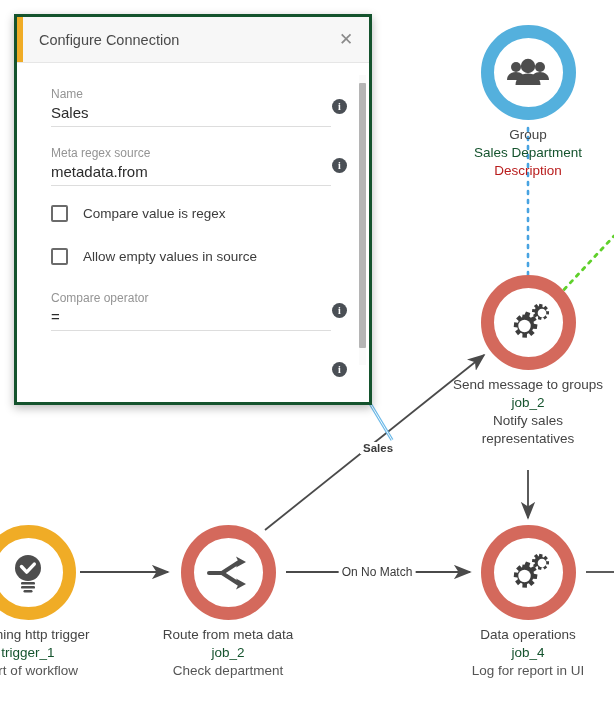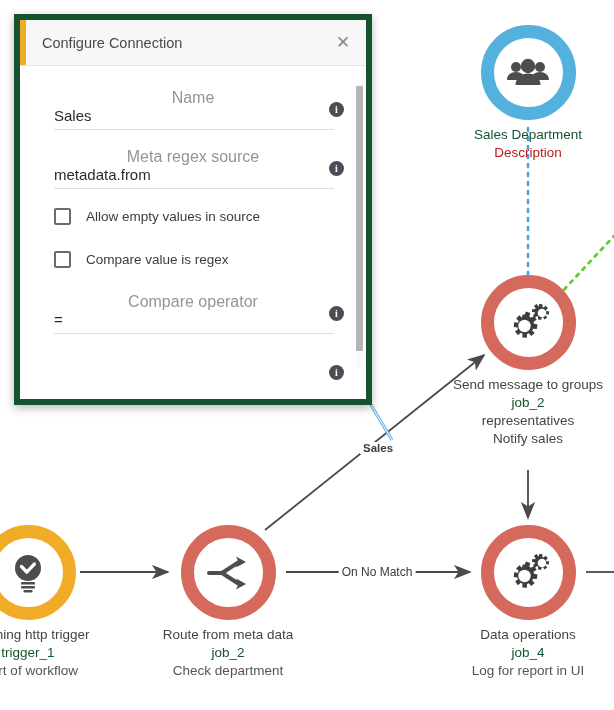--- a/index.html
+++ b/index.html
@@ -39,21 +39,21 @@
     background:#ffffff;padding:0 3px;white-space:nowrap;
     transform:translate(-50%,-50%);
   }
   .edge-label.bold{font-weight:bold;font-size:11.5px;}
 
   
   #dialog{
     position:absolute;left:14px;top:14px;width:358px;height:391px;
     background:#ffffff;
     box-shadow:0 3px 9px rgba(0,0,0,.28);
-    border:6px solid #14532d;
+    border:3px solid #14532d;
     box-sizing:border-box;
     overflow:hidden;
     z-index:30;
   }
   #dlg-header{
     position:relative;height:45px;background:#f7f7f7;
     border-bottom:1px solid #e6e6e6;
     display:flex;align-items:center;
   }
   #dlg-accent{position:absolute;left:0;top:0;width:6px;height:45px;background:#f0ac26;}
@@ -63,21 +63,21 @@
     display:flex;align-items:center;justify-content:center;
     font-size:17px;color:#8a8a8a;cursor:pointer;line-height:1;
   }
   #dlg-body{
     position:relative;height:345px;
     padding:24px 34px 0 34px;
     box-sizing:border-box;
     overflow:hidden;
   }
   .field{position:relative;margin-bottom:19px;}
-  .f-label{font-size:16px;color:#949494;line-height:15px;text-align:center;}
+  .f-label{font-size:12px;color:#949494;line-height:15px;}
   .f-value{
     font-size:15px;color:#2b2b2b;line-height:21px;
     border-bottom:1px solid #ddd;padding-bottom:3px;
     width:280px;
   }
   .info{
     position:absolute;right:-12px;top:12px;
     width:15px;height:15px;border-radius:50%;
     background:#4a4f55;color:#fff;font-size:10px;
     display:flex;align-items:center;justify-content:center;
@@ -139,20 +139,21 @@
           <circle cx="10" cy="9" r="5" fill="#4d4d4d"></circle>
           <path d="M1 22c0-5 4-8 9-8s9 3 9 8z" fill="#4d4d4d"></path>
           <circle cx="34" cy="9" r="5" fill="#4d4d4d"></circle>
           <path d="M25 22c0-5 4-8 9-8s9 3 9 8z" fill="#4d4d4d"></path>
           <circle cx="22" cy="8" r="7.2" fill="#4d4d4d"></circle>
           <path d="M9.5 27c0-7 5.6-11.5 12.5-11.5S34.5 20 34.5 27z" fill="#4d4d4d"></path>
         </svg>
       </span>
     </div>
     <div class="labels">
+      <div class="l-title">Group</div>
       <div class="l-id">Sales Department</div>
       <div class="l-desc muted">Description</div>
     </div>
   </div>
 
   <div class="node" style="left:528px;top:275px;">
     <div class="ring red">
       <span>
         <svg width="48" height="42" viewBox="0 0 48 42">
           <g fill="#3d3d3d">
@@ -162,22 +163,22 @@
           <g fill="#3d3d3d">
             <path d="M18.6 12.4l1.9.4 1.5-3.4 4.3 1.7-1 3.5 1.5 1.2 3.3-1.9 2.6 3.8-3.1 2.1.3 1.9 3.6.7-.7 4.6-3.7-.3-.9 1.7 2.5 2.7-3.5 3-2.4-2.8-1.8.7-.1 3.7-4.6-.3.2-3.7-1.7-.9-2.8 2.4-2.9-3.6 2.8-2.3-.5-1.9-3.7-.5.5-4.6 3.7.5.8-1.8-2.6-2.6 3.3-3.2 2.6 2.6z"></path>
             <circle cx="20.5" cy="24" r="6.2" fill="#ffffff"></circle>
           </g>
         </svg>
       </span>
     </div>
     <div class="labels">
       <div class="l-title">Send message to groups</div>
       <div class="l-id">job_2</div>
+      <div class="l-wrap">Notify sales</div>
       <div class="l-wrap">representatives</div>
-      <div class="l-wrap">Notify sales</div>
     </div>
   </div>
 
   <div class="node" style="left:28px;top:525px;">
     <div class="ring amber">
       <span>
         <svg width="34" height="40" viewBox="0 0 34 40">
           <circle cx="17" cy="15" r="13" fill="#4d4d4d"></circle>
           <path d="M10.5 13.5l5.2 5.6 7.6-8" stroke="#ffffff" stroke-width="3.4" fill="none" stroke-linecap="round" stroke-linejoin="round"></path>
           <rect x="10" y="29" width="14" height="2.6" rx="1.2" fill="#4d4d4d"></rect>
@@ -253,26 +254,26 @@
     </div>
 
     <div class="field">
       <div class="f-label">Meta regex source</div>
       <div class="f-value">metadata.from</div>
       <div class="info">i</div>
     </div>
 
     <div class="check-row">
       <div class="checkbox"></div>
-      <div class="check-label">Allow empty values in source</div>
+      <div class="check-label">Compare value is regex</div>
     </div>
 
     <div class="check-row">
       <div class="checkbox"></div>
-      <div class="check-label">Compare value is regex</div>
+      <div class="check-label">Allow empty values in source</div>
     </div>
 
     <div class="field">
       <div class="f-label">Compare operator</div>
       <div class="f-value">=</div>
       <div class="info">i</div>
     </div>
 
     <div class="field">
       <div class="info">i</div>

